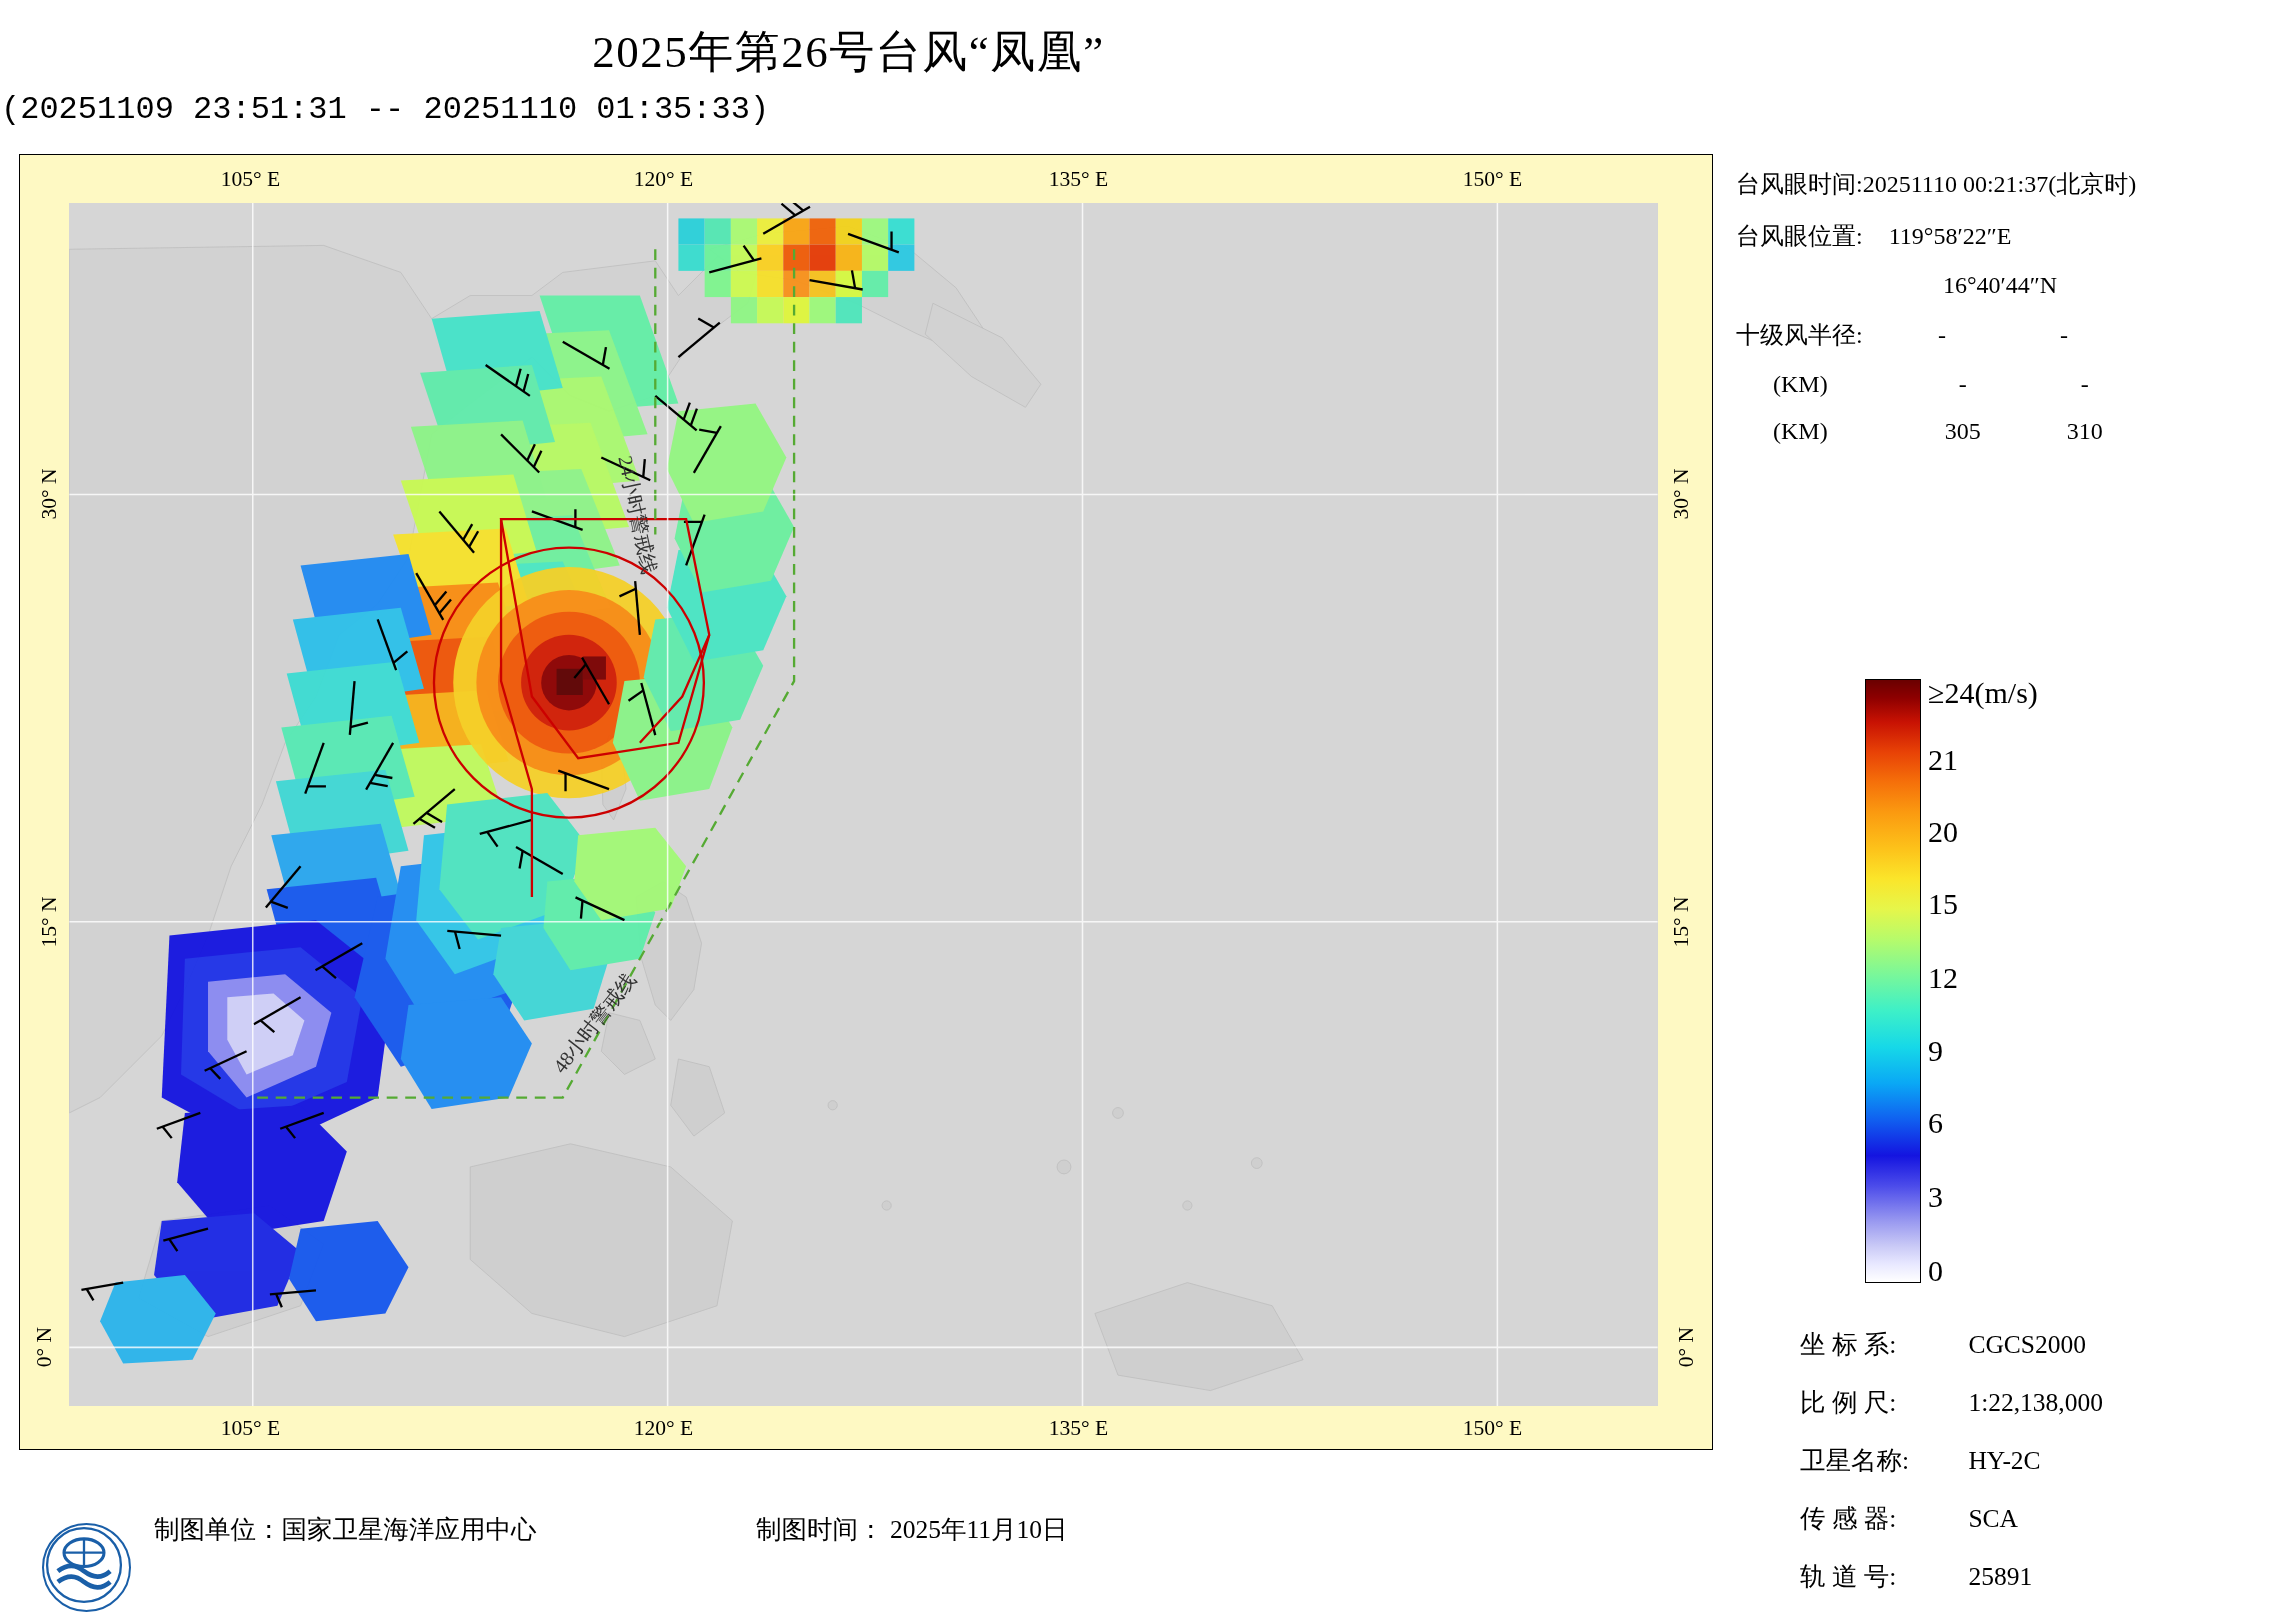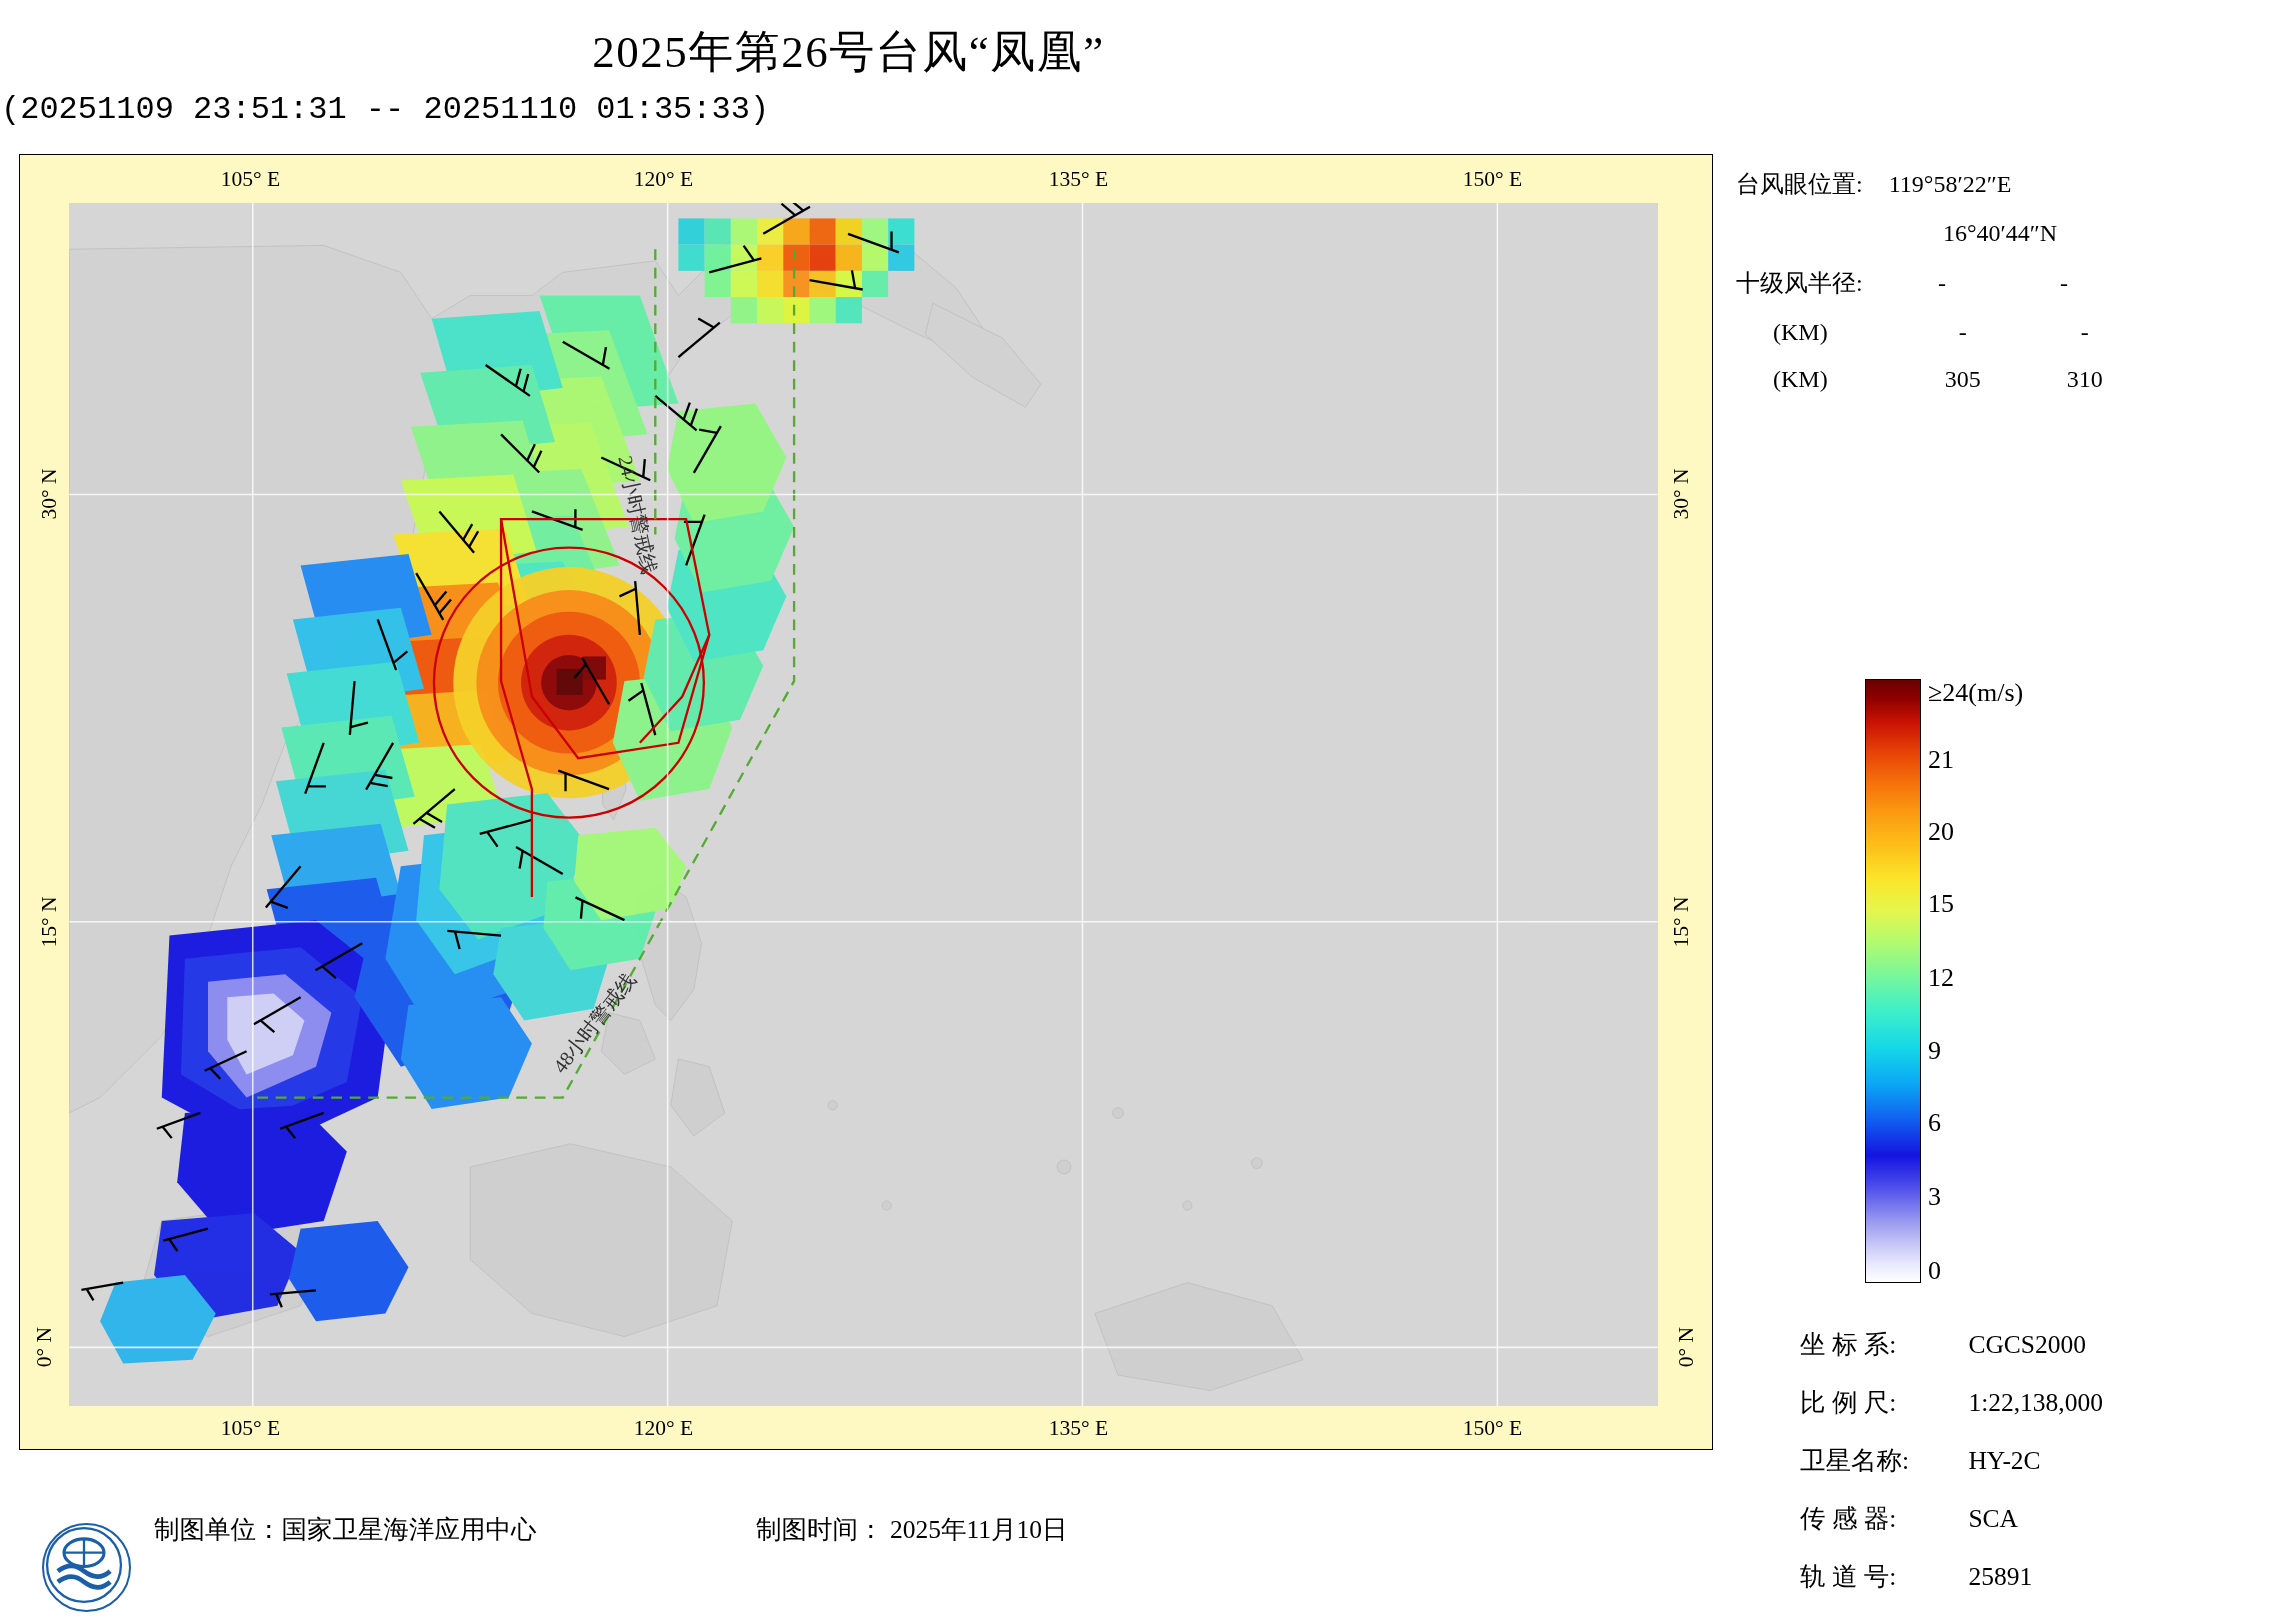--- a/index.html
+++ b/index.html
@@ -93,21 +93,21 @@
       #fdc21a 72%,
       #fb9a10 78%,
       #f5700a 83%,
       #e84206 88%,
       #c81203 93%,
       #8e0000 97%,
       #6a0000 100%);
   }
   .cbar-tick {
     position:absolute; left:1928px;
-    font-size:26px;
+    font-size:30px;
     font-family:"Liberation Serif", serif;
     transform:translateY(-50%);
     white-space:nowrap;
   }
 
   
   .footer {
     position:absolute; left:0; top:1489px; width:1720px;
     font-family:"Liberation Serif", serif;
     font-size:25.5px;
@@ -480,20 +480,23 @@
           <line x1="0" y1="932" x2="2060" y2="932"></line>
           <line x1="0" y1="1484" x2="2060" y2="1484"></line>
         </g>
       </g>
     </svg>
   </div>
 </div>
 
 <div class="panel">
   <div class="row">
+    <span>台风眼时间:</span><span>20251110 00:21:37(北京时)</span>
+  </div>
+  <div class="row">
     <span>台风眼位置:</span>
     <span style="margin-left:20px;">119°58′22″E</span>
   </div>
   <div class="row" style="padding-left:207px;">
     <span>16°40′44″N</span>
   </div>
   <div class="row">
     <span>十级风半径:</span>
     <span class="grid2" style="margin-left:15.4px;">
       <span class="c1">-</span>

